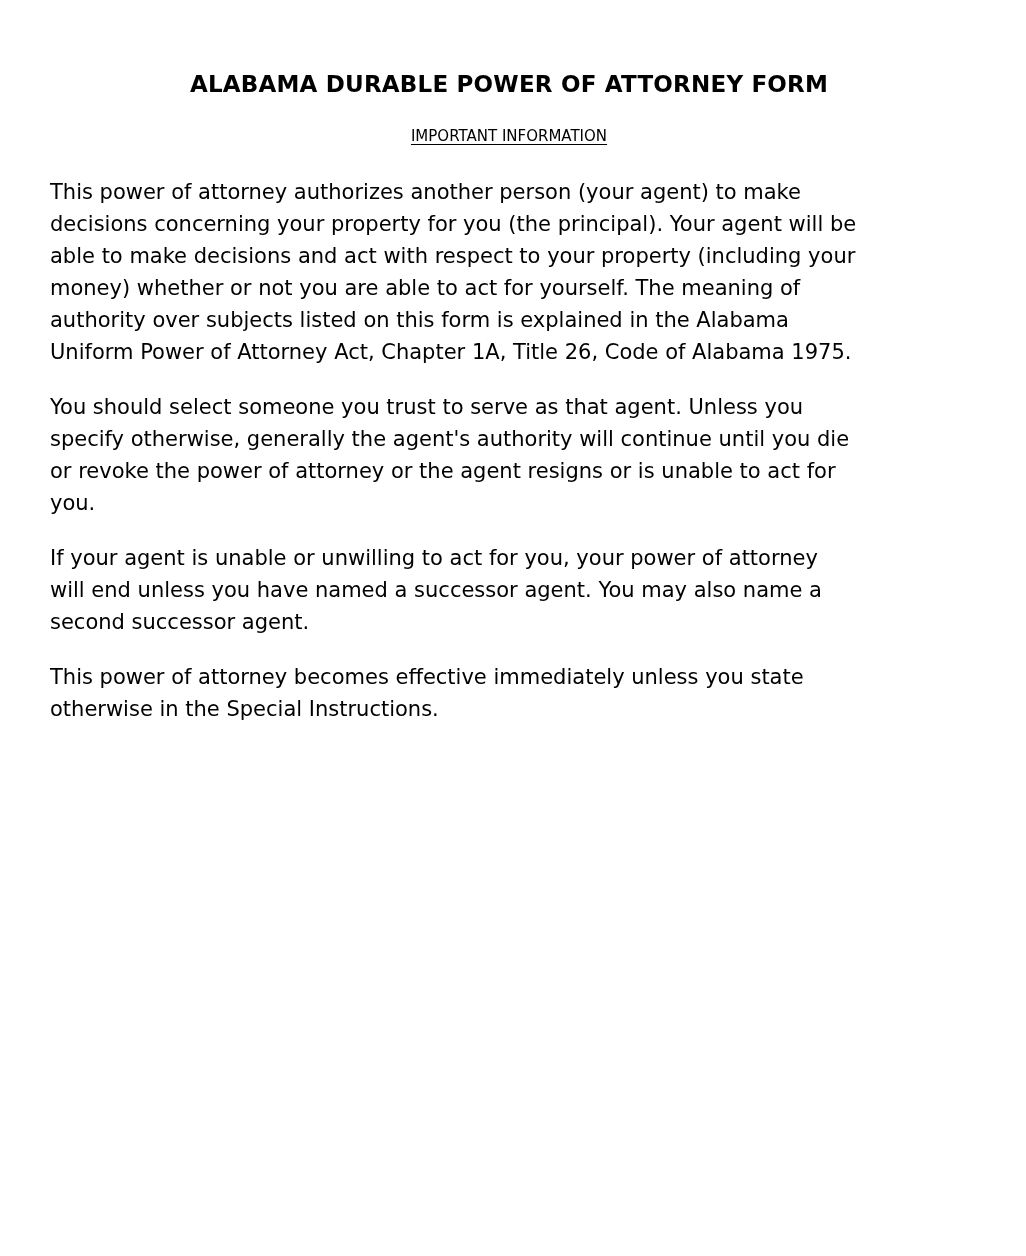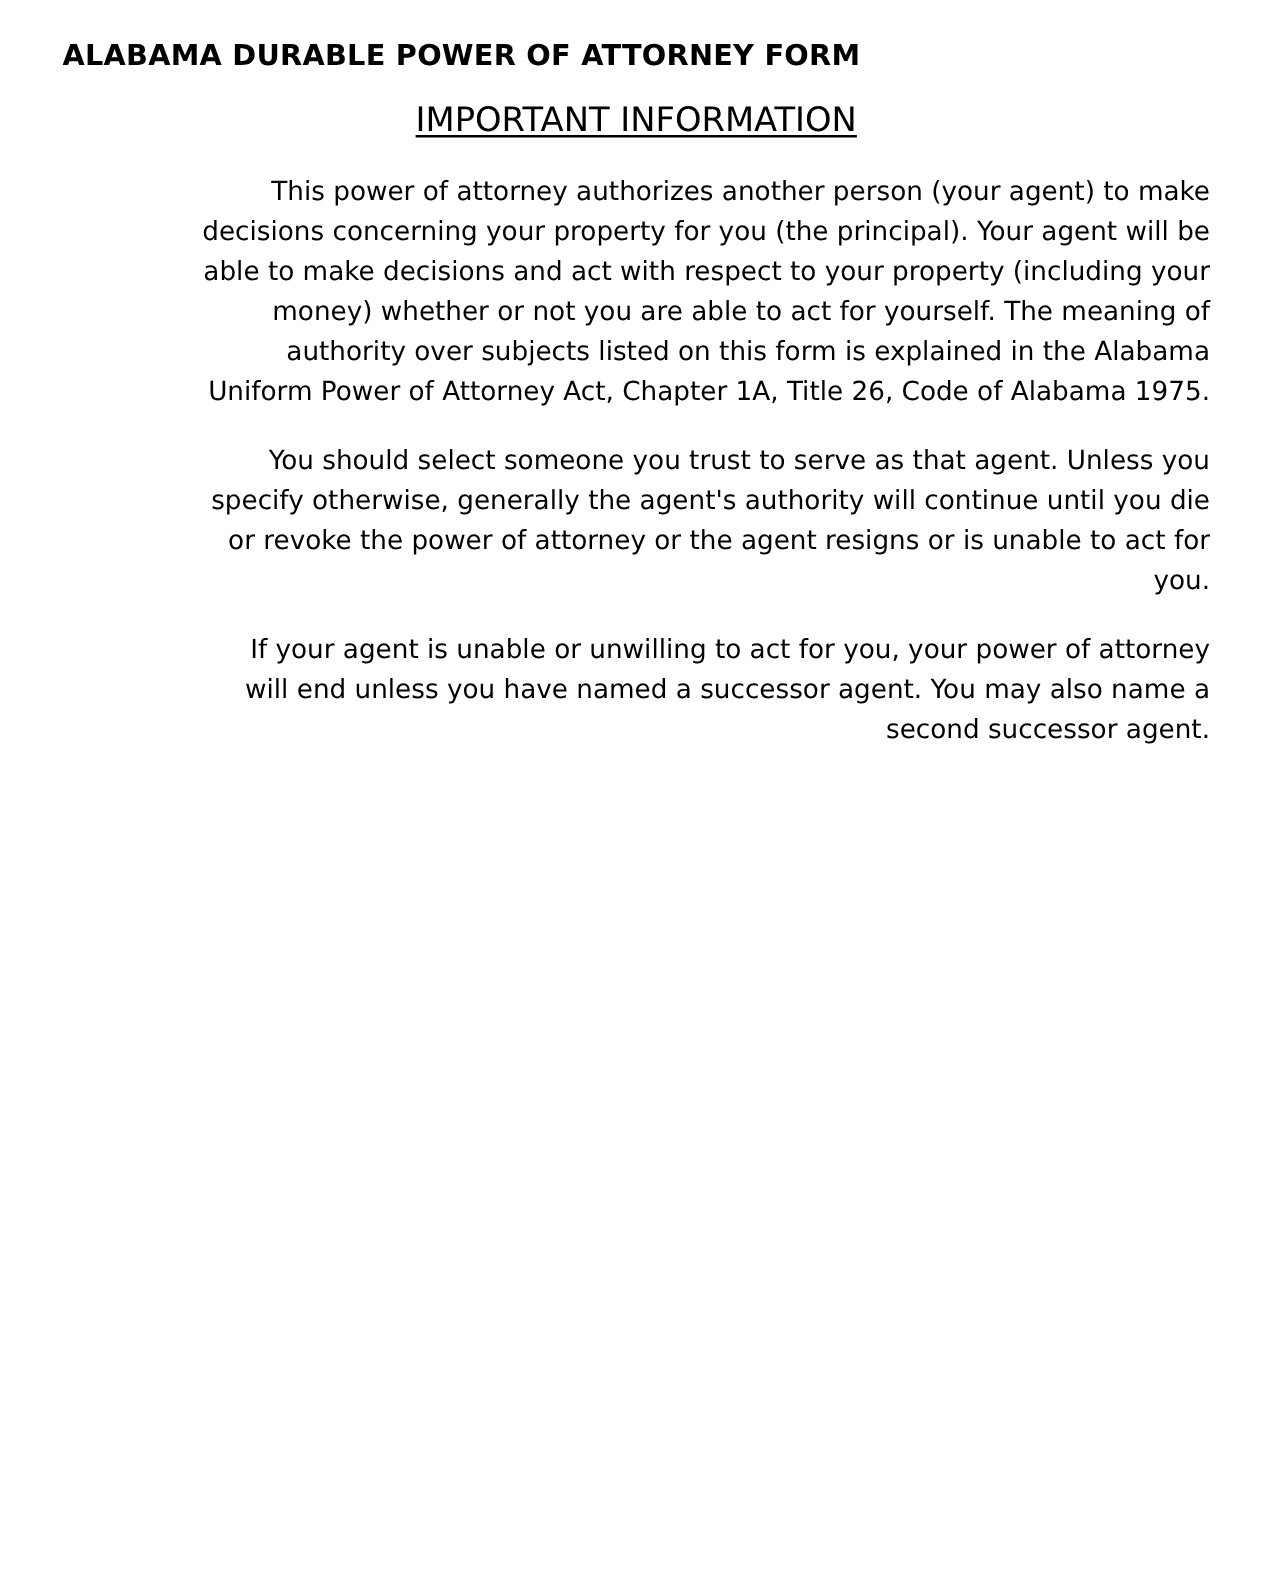--- a/index.html
+++ b/index.html
@@ -14,43 +14,43 @@
     color: #000000;
     overflow: hidden;
   }
   .page {
     position: relative;
     width: 100%;
     height: 100%;
     padding: 0 58px 0 50px;
   }
   .doc-title {
-    margin-top: 31px;
+    margin-top: 70px;
     font-size: 23px;
     line-height: 28px;
     font-weight: bold;
-    text-align: left;
+    text-align: center;
     letter-spacing: 0.2px;
     white-space: nowrap;
   }
   .doc-subtitle {
     margin-top: 24px;
-    font-size: 27px;
+    font-size: 15px;
     line-height: 28px;
     font-weight: normal;
     text-align: center;
     text-decoration: underline;
     text-underline-offset: 3px;
   }
   .doc-paragraph {
     margin-top: 23px;
     font-size: 21px;
     line-height: 32px;
     white-space: pre-line;
-    text-align: right;
+    text-align: left;
   }
   .doc-paragraph.first {
     margin-top: 26px;
   }
 </style>
 </head>
 <body>
 
 <div class="page">
 
@@ -70,15 +70,17 @@
 specify otherwise, generally the agent's authority will continue until you die
 or revoke the power of attorney or the agent resigns or is unable to act for
 you.</p>
 
 
 
   <p class="doc-paragraph">If your agent is unable or unwilling to act for you, your power of attorney
 will end unless you have named a successor agent. You may also name a
 second successor agent.</p>
 
+  <p class="doc-paragraph">This power of attorney becomes effective immediately unless you state
+otherwise in the Special Instructions.</p>
 
 
 </div>
 
 </body></html>

